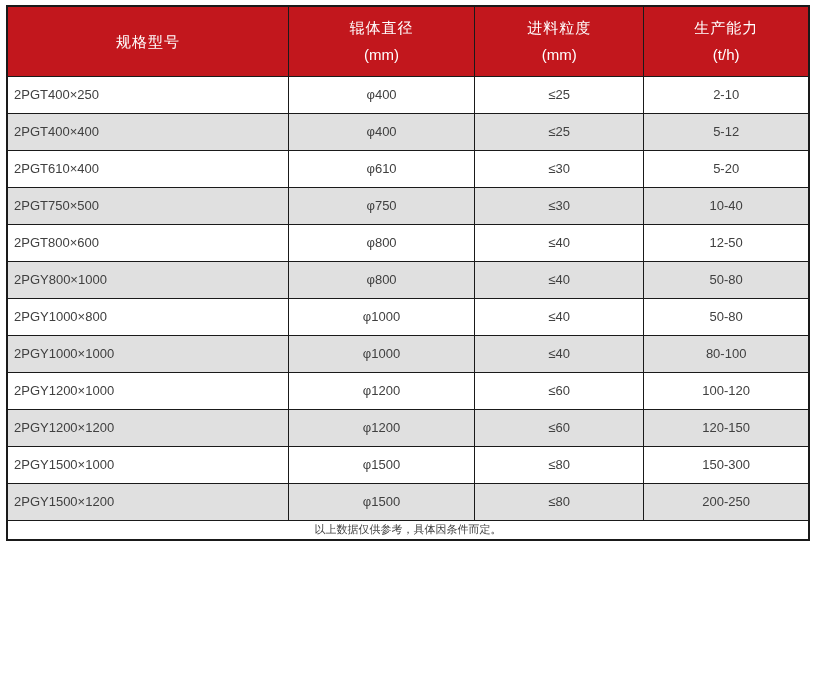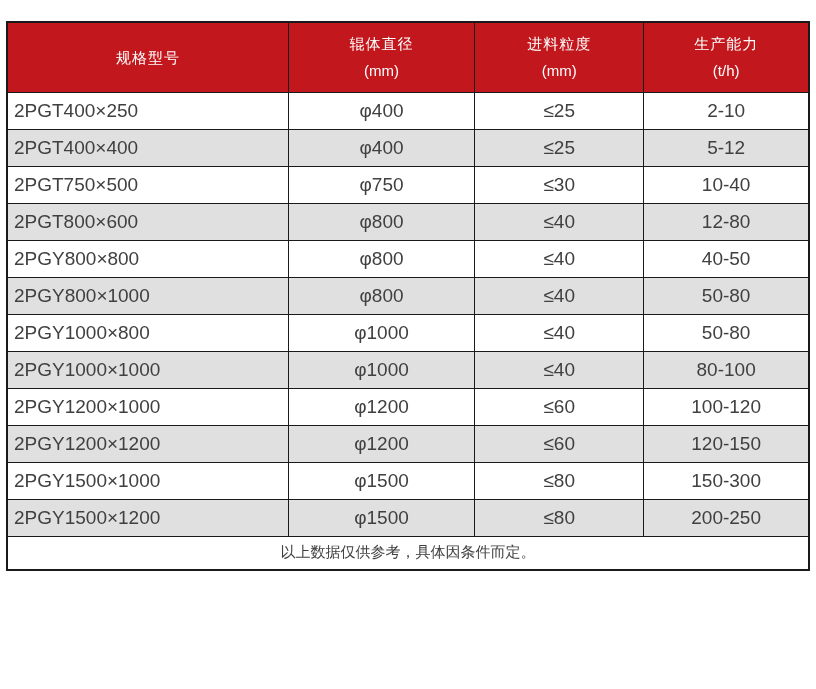--- a/index.html
+++ b/index.html
@@ -8,21 +8,21 @@
     padding: 0;
     background: var(--page-bg, #ffffff);
   }
   body {
     width: 816px;
     height: 689px;
     font-family: "Liberation Sans", "DejaVu Sans", sans-serif;
     -webkit-font-smoothing: antialiased;
   }
   .page {
-    padding: 21px 6px;
+    padding: 5px 6px;
   }
   table.spec-table {
     width: 804px;
     border-collapse: collapse;
     table-layout: fixed;
     border: 2px solid var(--border, #1a1a1a);
   }
   col.c1 { width: 35.1%; }
   col.c2 { width: 23.2%; }
   col.c3 { width: 21.1%; }
@@ -41,37 +41,37 @@
   }
   .hline {
     line-height: 27px;
     text-align: center;
     letter-spacing: 1px;
   }
   .hline.unit { letter-spacing: 0; }
   .hline.unit:empty { display: none; }
   tbody td {
     height: 37px;
-    font-size: 19px;
+    font-size: 13px;
     color: var(--text, #404040);
     text-align: center;
     padding: 0 4px;
     background: var(--row-bg, #ffffff);
   }
   tbody tr:nth-child(even) td {
     background: var(--row-alt-bg, #e0e0e0);
   }
   tbody td:first-child {
     text-align: left;
     padding-left: 6px;
   }
   tfoot td {
-    height: 34px;
+    height: 20px;
     text-align: center;
-    font-size: 15px;
+    font-size: 11px;
     color: var(--text, #404040);
     background: var(--row-bg, #ffffff);
   }
 </style>
 </head>
 <body>
 
 <div class="page">
   <table class="spec-table">
     <colgroup>
@@ -107,36 +107,36 @@
     <td>≤25</td>
     <td>2-10</td>
   </tr>
         <tr>
     <td>2PGT400×400</td>
     <td>φ400</td>
     <td>≤25</td>
     <td>5-12</td>
   </tr>
         <tr>
+    <td>2PGT610×400</td>
+    <td>φ610</td>
+    <td>≤30</td>
+    <td>5-20</td>
+  </tr>
+        <tr>
     <td>2PGT750×500</td>
     <td>φ750</td>
     <td>≤30</td>
     <td>10-40</td>
   </tr>
         <tr>
     <td>2PGT800×600</td>
     <td>φ800</td>
     <td>≤40</td>
-    <td>12-80</td>
-  </tr>
-        <tr>
-    <td>2PGY800×800</td>
-    <td>φ800</td>
-    <td>≤40</td>
-    <td>40-50</td>
+    <td>12-50</td>
   </tr>
         <tr>
     <td>2PGY800×1000</td>
     <td>φ800</td>
     <td>≤40</td>
     <td>50-80</td>
   </tr>
         <tr>
     <td>2PGY1000×800</td>
     <td>φ1000</td>

